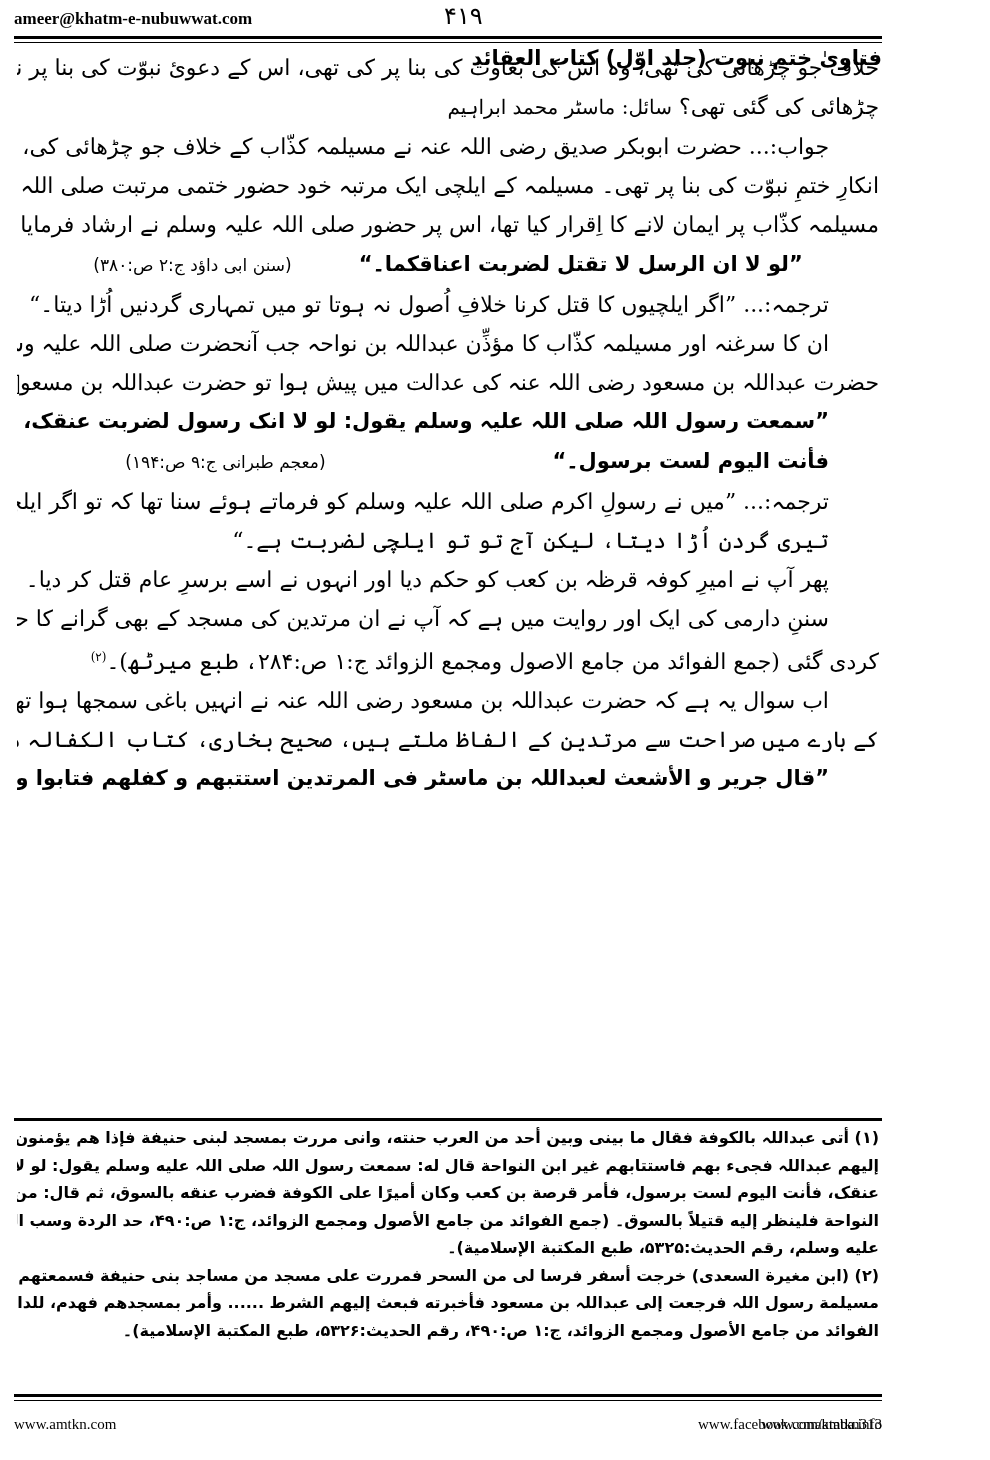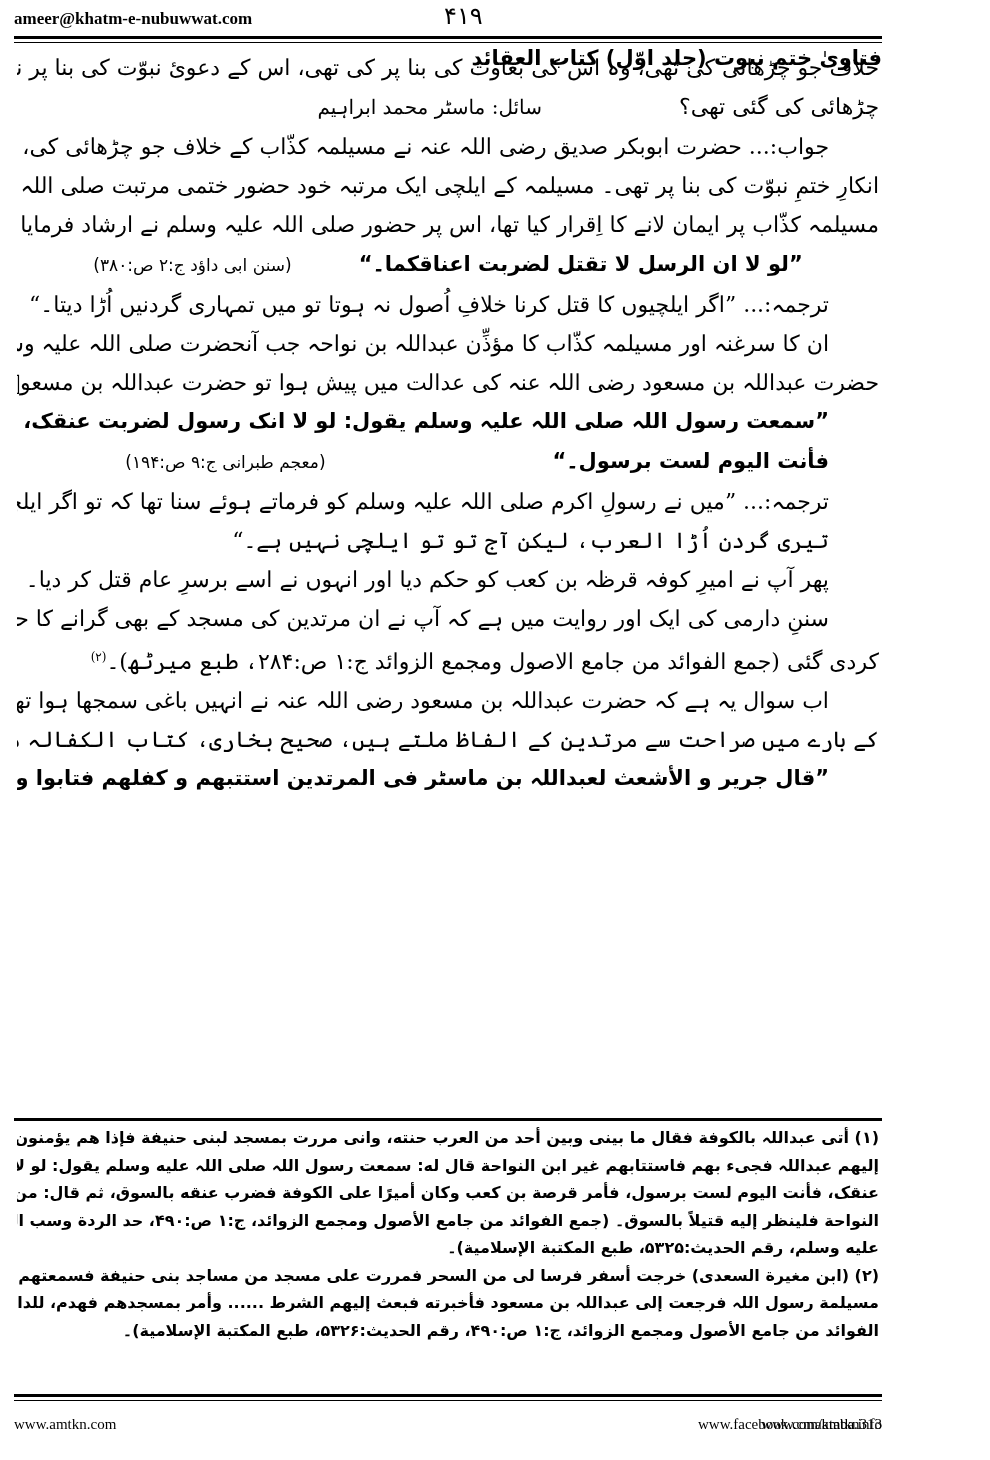--- a/index.html
+++ b/index.html
@@ -11,21 +11,21 @@
   .hdr-title { position: absolute; right: 0; top: 2px; font-family: "DejaVu Sans", sans-serif; font-weight: bold; font-size: 21px; direction: rtl; margin-top: 44px; }
   .rule-double { position: absolute; left: 14px; right: 14px; height: 7px; border-top: 3px solid #000; border-bottom: 1px solid #000; box-sizing: border-box; }
   .rule-top { top: 36px; }
   .body-text { position: absolute; left: 17px; right: 17px; top: 48px; direction: rtl; font-family: "DejaVu Serif", serif; font-size: 22px; line-height: 39px; text-align: justify; }
   .line { display: block; white-space: nowrap; overflow: hidden; text-align: right; }
   .justify { text-align-last: justify; }
   .indent { padding-right: 50px; }
   .center { text-align: center; }
   .quote-ar { font-family: "DejaVu Sans", sans-serif; font-weight: bold; font-size: 21px; }
   .cite { font-family: "DejaVu Sans", sans-serif; font-size: 17px; margin-right: 60px; }
-  .sig { font-size: 20px; margin-right: 130px; }
+  .sig { font-size: 20px; }
   sup.fn { font-size: 12px; vertical-align: super; }
   .rule-fn { position: absolute; left: 14px; right: 14px; top: 1118px; border-top: 3px solid #000; }
   .footnotes { position: absolute; left: 17px; right: 17px; top: 1124px; direction: rtl; font-family: "DejaVu Sans", sans-serif; font-weight: bold; font-size: 16px; line-height: 27.5px; }
   .rule-bottom { top: 1394px; }
   .footer { position: absolute; left: 14px; right: 14px; top: 1416px; height: 22px; font-family: "Liberation Serif", serif; font-size: 15px; }
   .ftr-left { position: absolute; left: 0; top: 0; }
   .ftr-center { position: absolute; left: 0; right: 0; top: 0; text-align: right; }
   .ftr-right { position: absolute; right: 0; top: 0; }
 </style>
 </head>
@@ -55,21 +55,21 @@
     </span>
     <span class="line indent">ترجمہ:... ”اگر ایلچیوں کا قتل کرنا خلافِ اُصول نہ ہوتا تو میں تمہاری گردنیں اُڑا دیتا۔“</span>
     <span class="line indent">ان کا سرغنہ اور مسیلمہ کذّاب کا مؤذِّن عبداللہ بن نواحہ جب آنحضرت صلی اللہ علیہ وسلم کی وفات شریفہ کے مدتوں بعد</span>
     <span class="line">حضرت عبداللہ بن مسعود رضی اللہ عنہ کی عدالت میں پیش ہوا تو حضرت عبداللہ بن مسعودؓ نے فرمایا:</span>
     <span class="line indent quote-ar">”سمعت رسول اللہ صلی اللہ علیہ وسلم یقول: لو لا انک رسول لضربت عنقک،</span>
     <span class="line indent">
       <span class="quote-ar">فأنت الیوم لست برسول۔“</span>
       <span class="cite" style="margin-right:220px">(معجم طبرانی ج:۹ ص:۱۹۴)</span>
     </span>
     <span class="line indent">ترجمہ:... ”میں نے رسولِ اکرم صلی اللہ علیہ وسلم کو فرماتے ہوئے سنا تھا کہ تو اگر ایلچی نہ ہوتا تو</span>
-    <span class="line indent">تیری گردن اُڑا العرب، لیکن آج تو تو ایلچی نہیں ہے۔“</span>
+    <span class="line indent">تیری گردن اُڑا دیتا، لیکن آج تو تو ایلچی لضربت ہے۔“</span>
     <span class="line indent">پھر آپ نے امیرِ کوفہ قرظہ بن کعب کو حکم دیا اور انہوں نے اسے برسرِ عام قتل کر دیا۔ اس طرح وہ سالہا سال پہلے کا منشائے</span>
     <span class="line indent">سننِ دارمی کی ایک اور روایت میں ہے کہ آپ نے ان مرتدین کی مسجد کے بھی گرانے کا حکم دیا اور وہ نام نہاد مسجد منہدم</span>
     <span class="line"><span>کردی گئی (جمع الفوائد من جامع الاصول ومجمع الزوائد ج:۱ ص:۲۸۴، طبع میرٹھ)۔</span><sup class="fn">(۲)</sup></span>
     <span class="line indent">اب سوال یہ ہے کہ حضرت عبداللہ بن مسعود رضی اللہ عنہ نے انہیں باغی سمجھا ہوا تھا یا مرتدین؟ اس کے لئے ہمیں ان</span>
     <span class="line">کے بارے میں صراحت سے مرتدین کے الفاظ ملتے ہیں، صحیح بخاری، کتاب الکفالہ میں ہے:</span>
     <span class="line indent quote-ar">”قال جریر و الأشعث لعبداللہ بن ماسٹر فی المرتدین استتبھم و کفلھم فتابوا و کفلھم</span>
   </div>
 
   <div class="rule-fn"></div>
 

